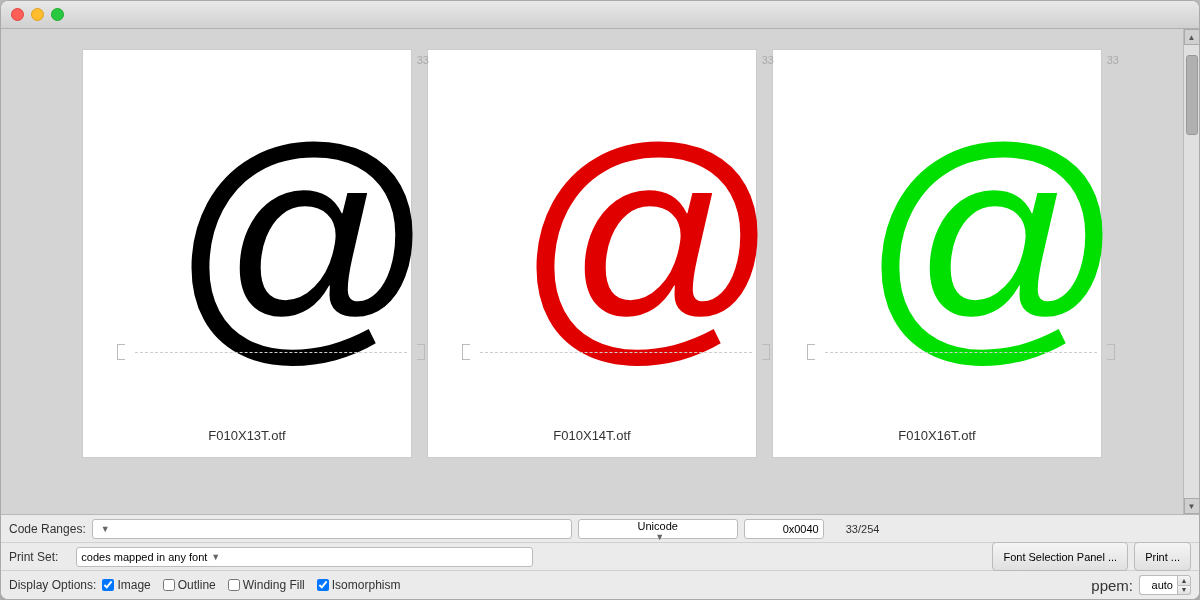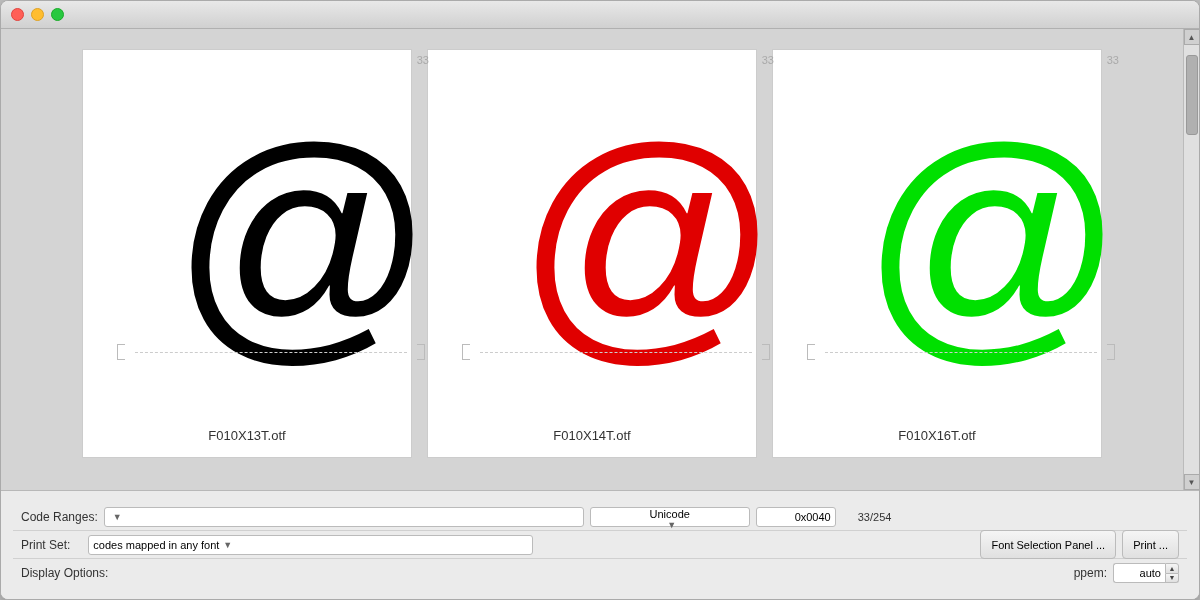--- a/index.html
+++ b/index.html
@@ -184,21 +184,21 @@
       border-radius: 3px;
       position: absolute;
       top: 10px;
       left: 2px;
     }
 
     
     .bottom-controls {
       background: #ebebeb;
       border-top: 1px solid #b8b8b8;
-      padding: 12px;
+      padding: 0;
       flex-shrink: 0;
     }
 
     .control-row {
       display: flex;
       align-items: center;
       height: 28px;
       padding: 0 8px;
       border-bottom: 1px solid #d0d0d0;
       gap: 6px;
@@ -307,39 +307,39 @@
       margin: 0;
       cursor: pointer;
     }
 
     .checkbox-label {
       font-size: 12px;
       color: #333;
     }
 
     .ppem-label {
-      font-size: 12px;
+      font-size: 15px;
       color: #333;
       white-space: nowrap;
     }
 
     .ppem-input-group {
       display: flex;
       align-items: center;
       height: 20px;
     }
 
     .ppem-input {
       height: 20px;
       border: 1px solid #bbb;
       border-right: none;
       border-radius: 3px 0 0 3px;
       font-size: 11px;
       padding: 0 4px;
-      width: 52px;
+      width: 38px;
       text-align: right;
       background: white;
     }
 
     .ppem-stepper {
       display: flex;
       flex-direction: column;
       height: 20px;
     }
 
@@ -454,20 +454,38 @@
           <span>codes mapped in any font</span>
           <span class="dropdown-arrow">▼</span>
         </div>
         <div class="spacer"></div>
         <button class="btn">Font Selection Panel ...</button>
         <button class="btn">Print ...</button>
       </div>
 
       <div class="control-row">
         <span class="control-label">Display Options:</span>
+        <div class="display-options">
+          <label class="checkbox-option">
+            <input type="checkbox" checked="" style="">
+            <span class="checkbox-label">Image</span>
+          </label>
+          <label class="checkbox-option">
+            <input type="checkbox" style="">
+            <span class="checkbox-label">Outline</span>
+          </label>
+          <label class="checkbox-option">
+            <input type="checkbox" style="">
+            <span class="checkbox-label">Winding Fill</span>
+          </label>
+          <label class="checkbox-option">
+            <input type="checkbox" checked="" style="">
+            <span class="checkbox-label">Isomorphism</span>
+          </label>
+        </div>
         <div class="spacer"></div>
         <span class="ppem-label">ppem:</span>
         <div class="ppem-input-group">
           <input class="ppem-input" type="text" value="auto" style="">
           <div class="ppem-stepper">
             <div class="ppem-step">▲</div>
             <div class="ppem-step">▼</div>
           </div>
         </div>
       </div>

